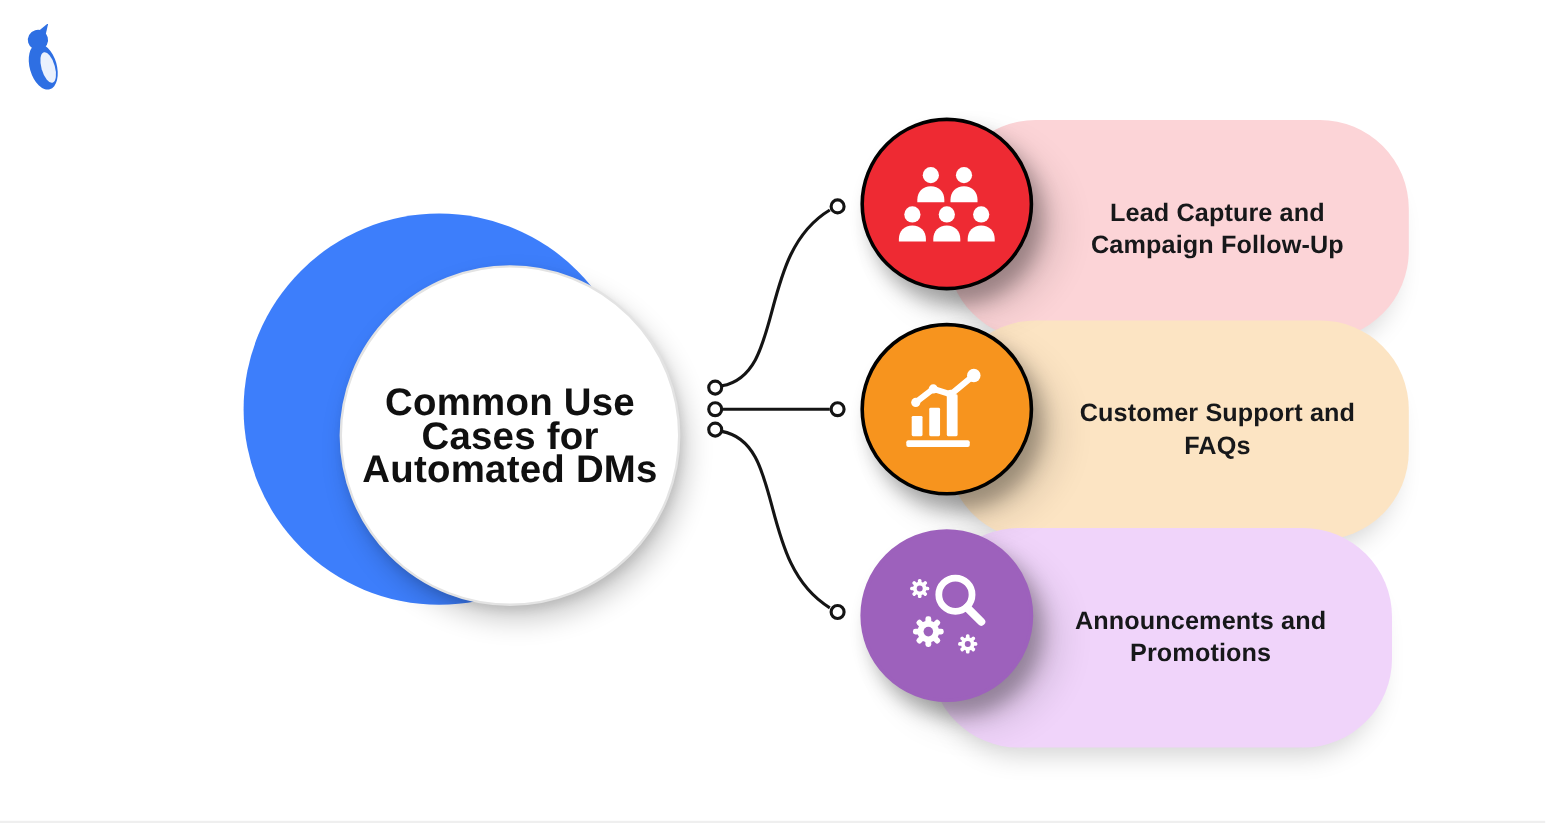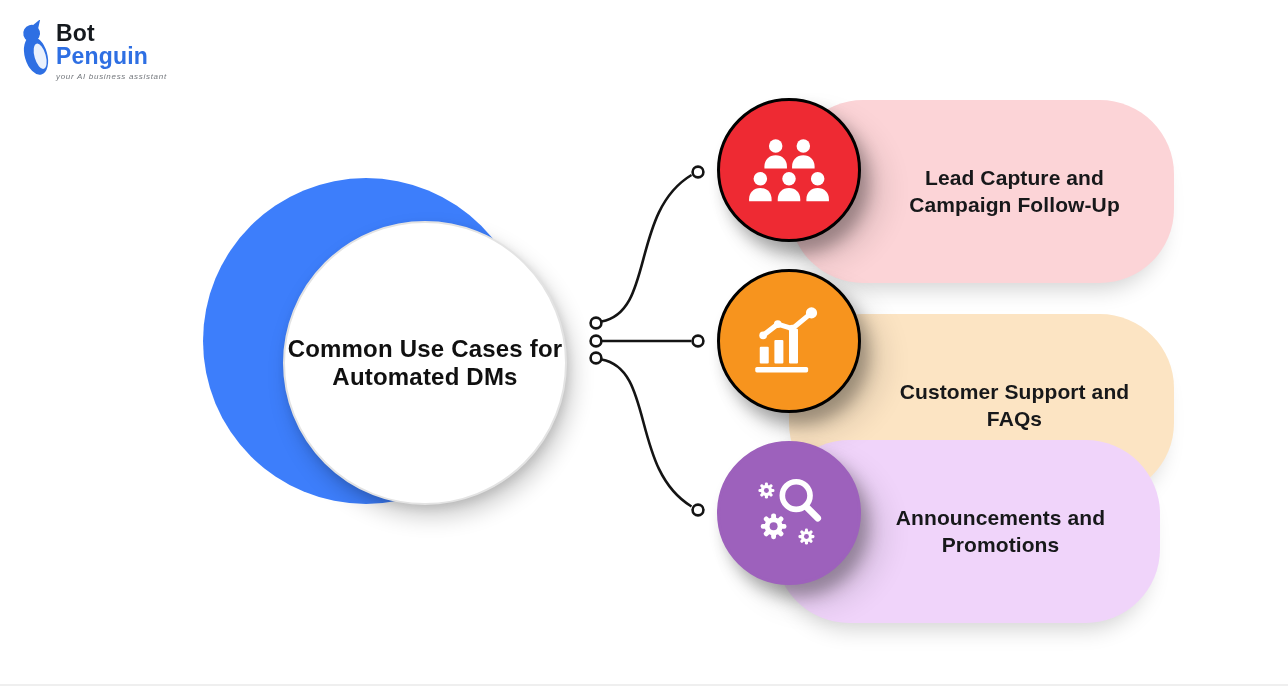--- a/index.html
+++ b/index.html
@@ -19,21 +19,21 @@
 
   
   .big-blue{position:absolute;left:203px;top:178px;width:326px;height:326px;border-radius:50%;}
   .big-white{
     position:absolute;left:283px;top:221px;width:280px;height:280px;border-radius:50%;
     background:#fff;border:2px solid #e3e3e3;z-index:1;
     box-shadow:6px 12px 22px rgba(0,0,0,.20),2px 4px 8px rgba(0,0,0,.10);
     display:flex;align-items:center;justify-content:center;text-align:center;
   }
   .center-title{
-    font-size:24px;font-weight:bold;color:#101010;line-height:28px;
+    font-size:32px;font-weight:bold;color:#101010;line-height:28px;
     white-space:pre-line;letter-spacing:.2px;
   }
 
   
   .connectors{position:absolute;left:0;top:0;z-index:5;pointer-events:none;}
 
   
   .pill{
     position:absolute;width:385px;height:183px;border-radius:74px;z-index:1;
     box-shadow:0 18px 22px -12px rgba(0,0,0,.18);
@@ -43,43 +43,38 @@
     display:flex;align-items:center;justify-content:center;text-align:center;
     font-size:21px;font-weight:bold;color:#17181a;line-height:26.5px;
     white-space:pre-line;letter-spacing:.1px;
   }
   .item-circle{
     position:absolute;width:138px;height:138px;border-radius:50%;border:3px solid;z-index:3;
     display:flex;align-items:center;justify-content:center;
     box-shadow:8px 12px 16px rgba(0,0,0,.30),22px 20px 30px rgba(0,0,0,.12);
   }
   #pill-1{left:789px;top:100px;}  #circle-1{left:717px;top:98px;}
-  #pill-2{left:789px;top:267px;margin-top:47px;}  #circle-2{left:717px;top:269px;}
+  #pill-2{left:789px;top:267px;}  #circle-2{left:717px;top:269px;}
   #pill-3{left:775px;top:440px;}  #circle-3{left:717px;top:441px;}
   .icon-svg{display:block;}
 </style>
 </head>
 <body>
 
 <div class="canvas">
 
   <div class="logo">
     <svg class="penguin-svg" viewBox="0 0 40 64" style="color: rgb(46, 111, 227);">
       <g transform="rotate(-16 20 34)">
         <ellipse cx="20" cy="38" rx="12" ry="21" fill="currentColor"></ellipse>
         <circle cx="22" cy="14" r="9" fill="currentColor"></circle>
         <path d="M26 6 L35 2 L29 13 Z" fill="currentColor"></path>
         <ellipse cx="24" cy="40" rx="6" ry="14" fill="#ffffff" opacity="0.9"></ellipse>
       </g>
     </svg>
-    <div class="brand-text">
-      <div class="brand-top" style="color: rgb(21, 25, 30);">Bot</div>
-      <div class="brand-bottom" style="color: rgb(46, 111, 227);">Penguin</div>
-      <div class="tagline">your AI business assistant</div>
-    </div>
   </div>
 
   <div class="big-blue" style="background-color: rgb(61, 126, 251);"></div>
   <div class="big-white">
     <div class="center-title">Common Use Cases for
 Automated DMs</div>
   </div>
 
   <svg class="connectors" width="1288" height="686" viewBox="0 0 1288 686">
     <g fill="none" stroke="#141414" stroke-width="2.6">

